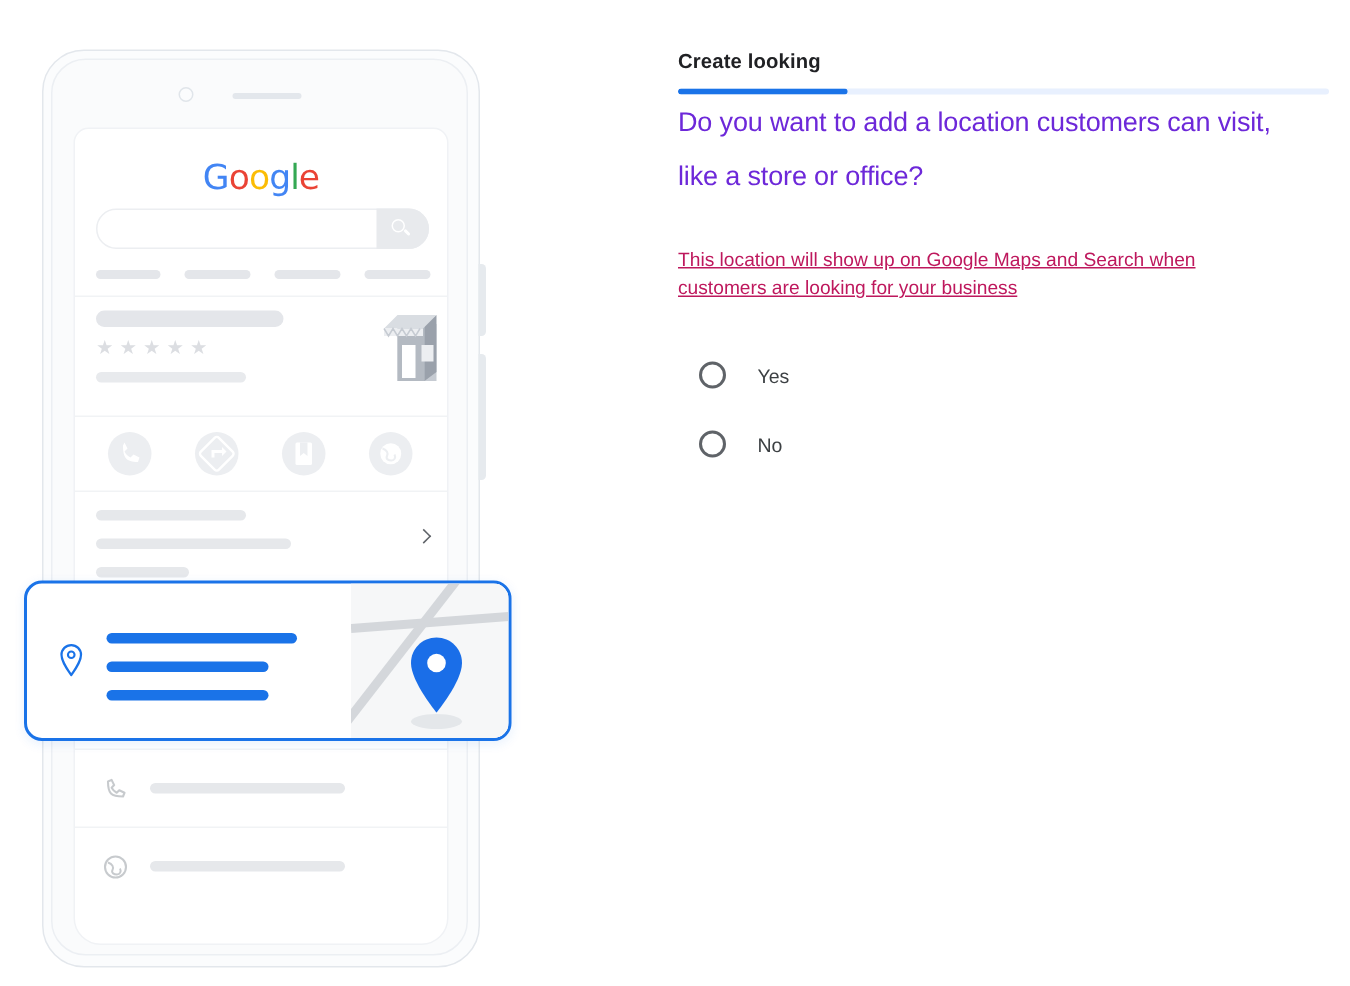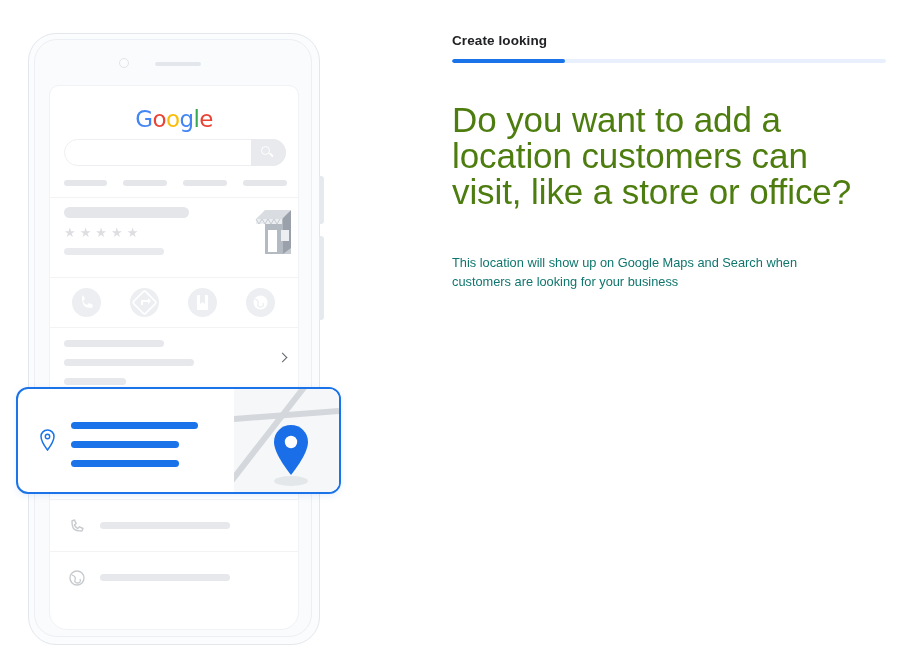--- a/index.html
+++ b/index.html
@@ -273,35 +273,35 @@
     overflow: hidden;
   }
   .progress-fill {
     position: absolute; left: 0; top: 0;
     height: 4px;
     background: #1a73e8;
     border-radius: 2px;
   }
 
   .headline {
-    margin-top: 39px;
-    font-size: 35px;
+    font-size: 18px;
     line-height: 36px;
     font-weight: 400;
-    color: #4d7c0f;
+    color: #6d28d9;
     letter-spacing: -0.1px;
     width: 420px;
   }
 
   .subtext {
-    margin-top: 43px;
+    margin-top: 28px;
     font-size: 12.8px;
     line-height: 19px;
-    color: #0f766e;
+    color: #be185d;
     width: 380px;
+    text-decoration: underline;
   }
 
   .radio-group { margin-top: 30px; }
   .radio-row {
     display: flex;
     align-items: center;
     height: 38px;
     margin-bottom: 8px;
   }
   .radio-circle {
@@ -495,18 +495,26 @@
 
     <div class="progress-track">
       <div class="progress-fill" id="progress-fill" style="width: 26%;"></div>
     </div>
 
     <h1 class="headline">Do you want to add a location customers can visit, like a store or office?</h1>
 
     <p class="subtext">This location will show up on Google Maps and Search when customers are looking for your business</p>
 
     <div class="radio-group">
+      <label class="radio-row">
+        <span class="radio-circle"></span>
+        <span class="radio-label">Yes</span>
+      </label>
+      <label class="radio-row">
+        <span class="radio-circle"></span>
+        <span class="radio-label">No</span>
+      </label>
     </div>
 
 
   </div>
 
 </div>
 
 </body></html>

